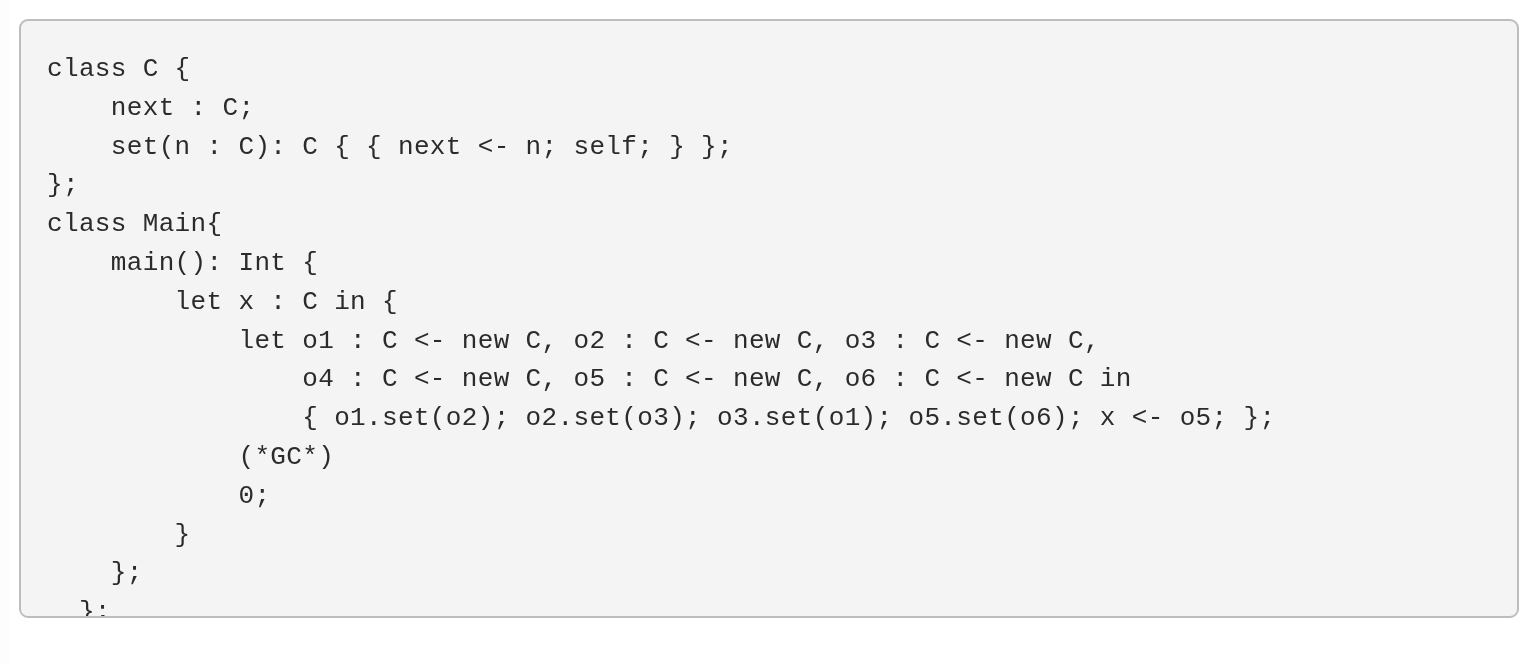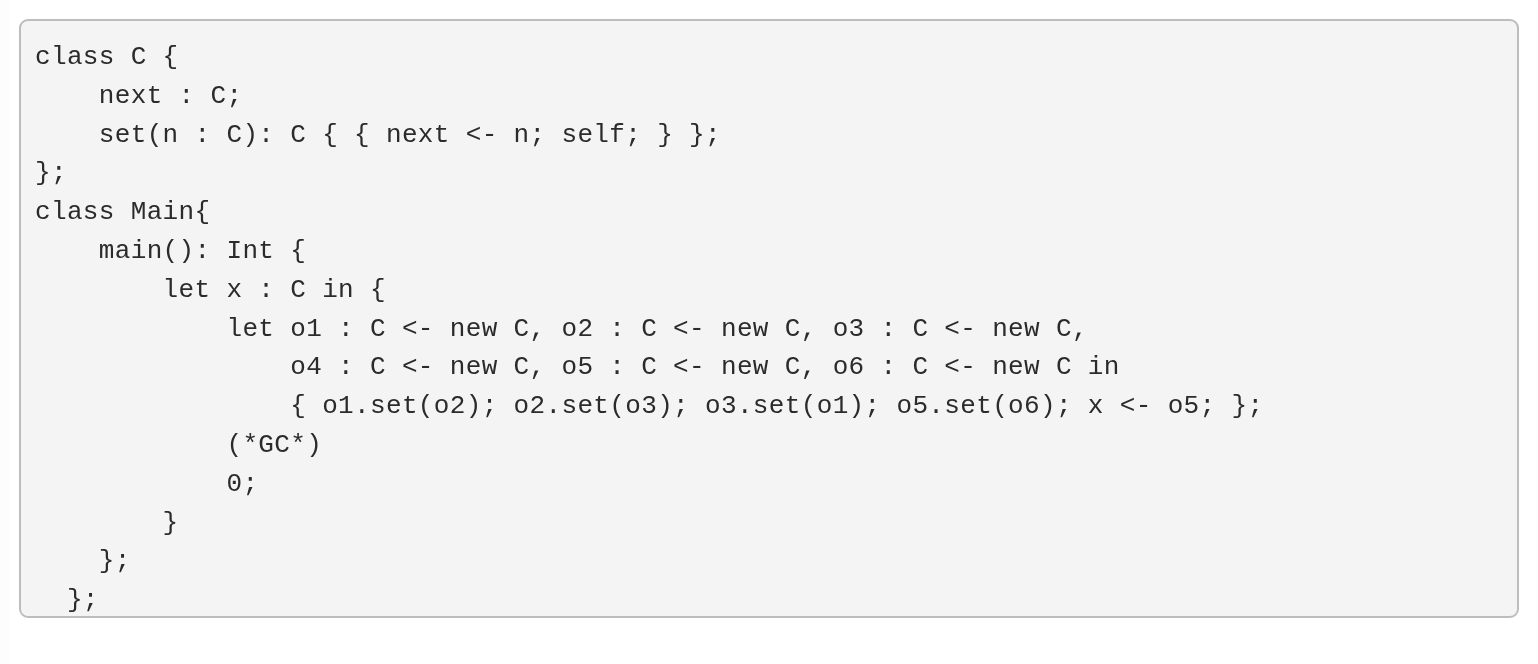--- a/index.html
+++ b/index.html
@@ -34,21 +34,21 @@
     top: 19px;
     width: 1500px;
     height: 599px;
     box-sizing: border-box;
     background: #f5f4f4;
     border: 2px solid #bfbcbd;
     border-radius: 9px;
     overflow: hidden;
   }
   .code-pre {
-    margin: 0;
+    margin: 12px;
     padding: 17px 0 0 14px;
     font-family: "Liberation Mono", "DejaVu Sans Mono", monospace;
     font-size: 26px;
     line-height: 38.8px;
     letter-spacing: 0.35px;
     color: #2b2b2b;
     white-space: pre;
     tab-size: 4;
   }
   .code-line {

